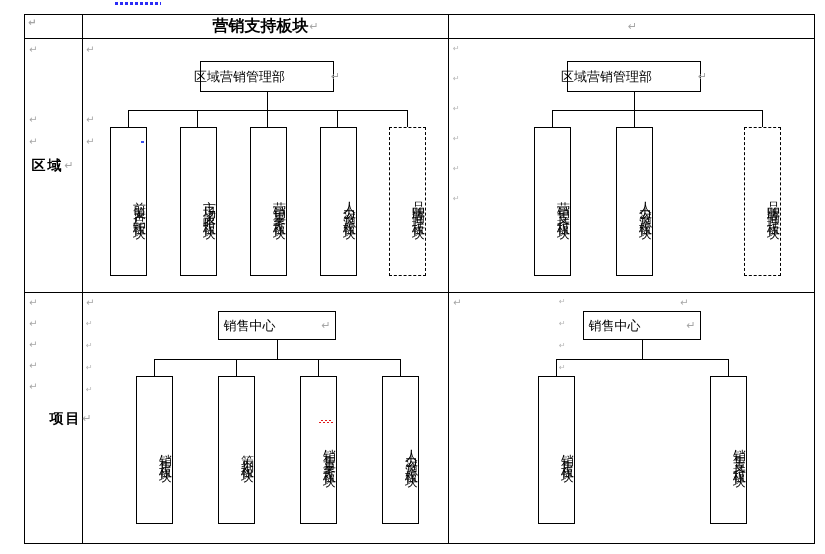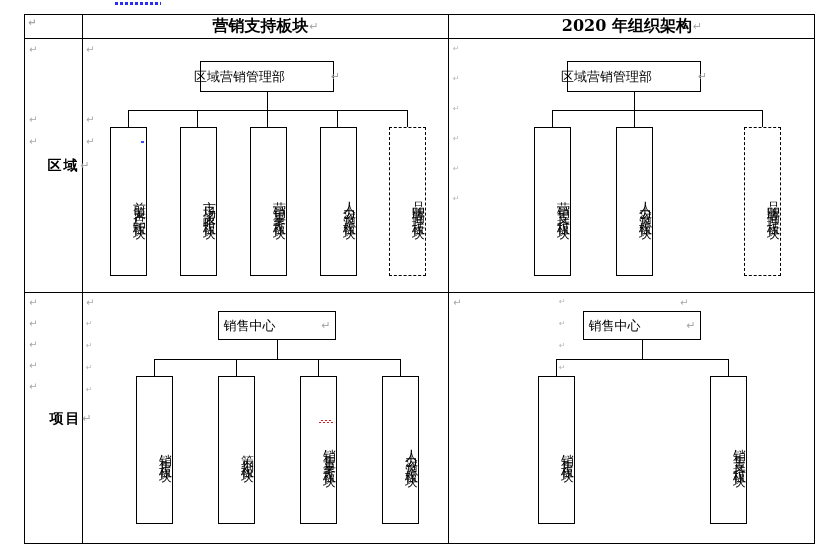--- a/index.html
+++ b/index.html
@@ -91,25 +91,24 @@
     <div class="hline" style="top:277px"></div>
 
     <div class="hdr" style="left:0;top:0;width:57px;height:23px;">
       <span class="pmark" style="left:3px;top:3px;">↵</span>
     </div>
     <div class="hdr" style="left:58px;top:0;width:365px;height:23px;">
       <span>营销支持板块</span>
         <span class="pil">↵</span>
     </div>
     <div class="hdr" style="left:424px;top:0;width:366px;height:23px;">
-      <span>2020 年组织架构</span>
-        <span class="pil">↵</span>
-    </div>
-
-    <div class="cell-label" style="left:16px;top:24px;width:57px;height:253px;">
+        <span class="pil">↵</span>
+    </div>
+
+    <div class="cell-label" style="left:0;top:24px;width:57px;height:253px;">
       <span>区域</span>
         <span class="pil">↵</span>
     </div>
     <span class="pmark" style="left:4px;top:30px;">↵</span>
     <span class="pmark" style="left:4px;top:100px;">↵</span>
     <span class="pmark" style="left:4px;top:122px;">↵</span>
     <span class="pmark" style="left:61px;top:30px;">↵</span>
     <span class="pmark" style="left:61px;top:100px;">↵</span>
     <span class="pmark" style="left:61px;top:122px;">↵</span>
     <span class="pmark sm" style="left:428px;top:30px;">↵</span>

